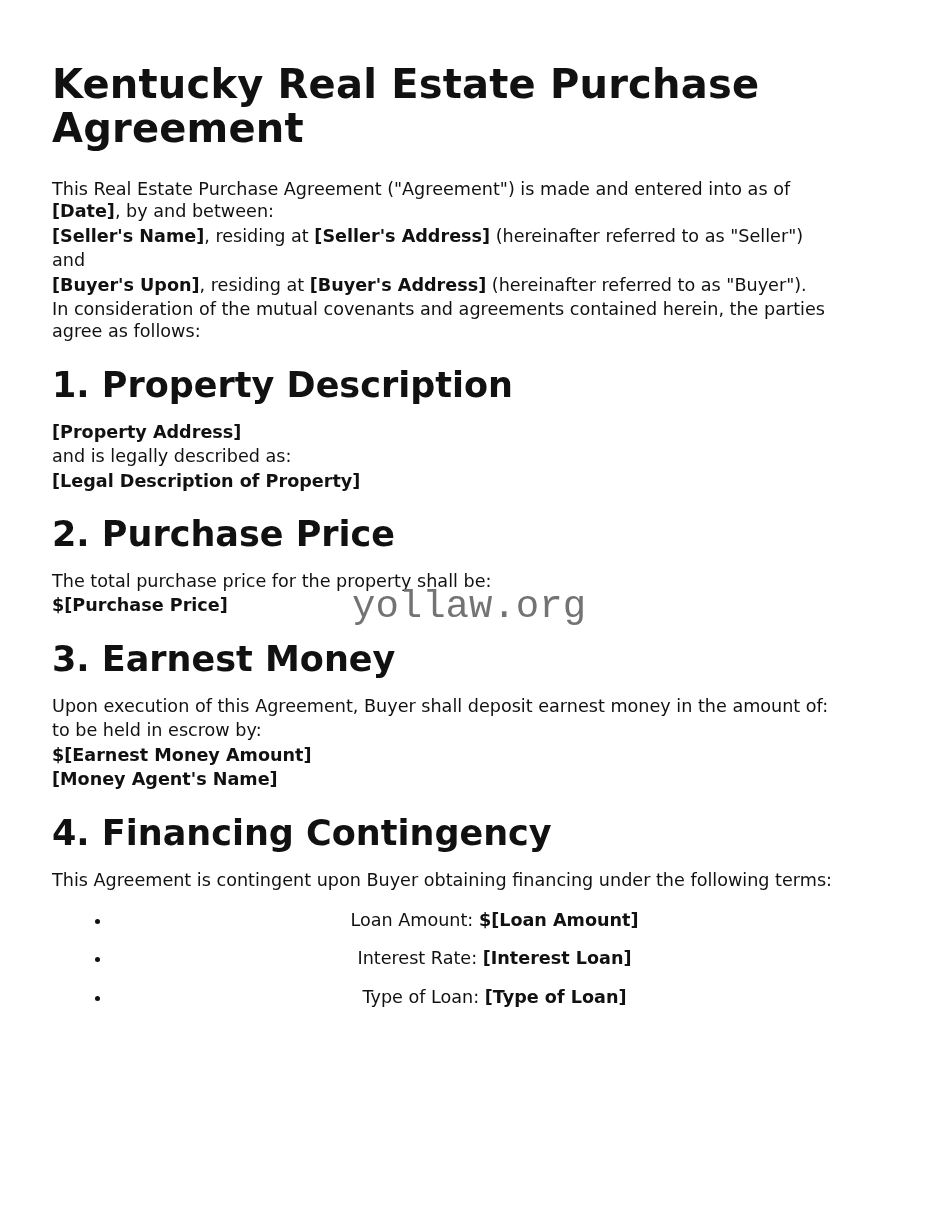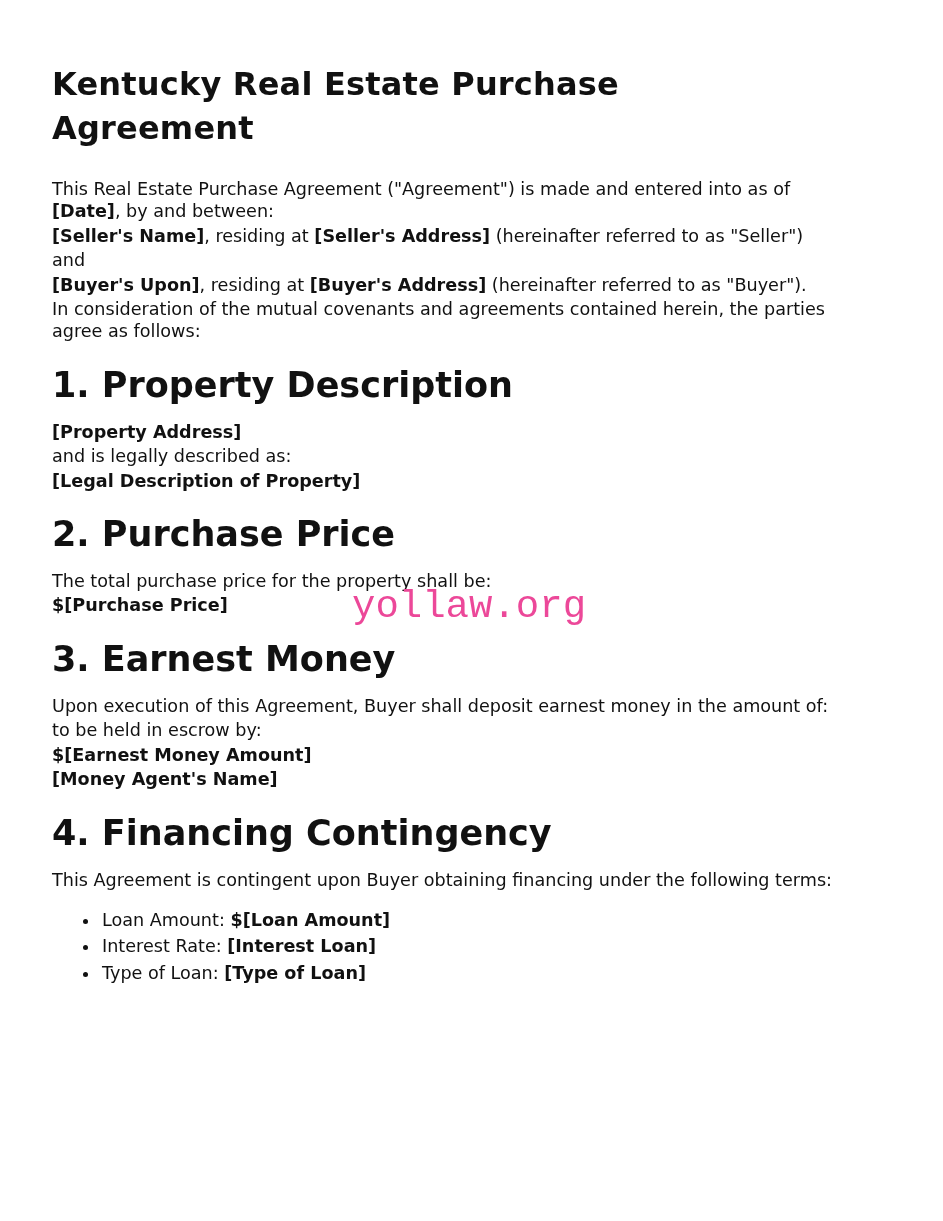--- a/index.html
+++ b/index.html
@@ -10,47 +10,47 @@
     box-sizing:border-box;
     padding:62px 52px 0 52px;
     overflow:hidden;
     background:#ffffff;
     color:#111111;
     font-family:"DejaVu Sans", sans-serif;
     font-size:17.6px;
     line-height:22.4px;
   }
   h1{
-    font-size:32px;
+    font-size:40px;
     line-height:44px;
     font-weight:bold;
     margin:0 0 28px 0;
     max-width:770px;
     letter-spacing:0.2px;
   }
   h2{
     font-size:35px;
     line-height:32px;
     font-weight:bold;
     margin:26px 0 20px 0;
   }
   p{margin:2px 0;}
   .oneline{white-space:nowrap;}
   ul{margin:18px 0 0 0;padding:0 0 0 44px;}
-  li{margin:4px;padding:0 0 0 2px;}
+  li{margin:16px;padding:0 0 0 2px;text-align:center;}
   b{font-weight:bold;}
   .watermark{
     position:absolute;
     left:352px;
     top:588px;
     font-family:"Liberation Mono", monospace;
     font-size:39px;
     line-height:1;
     font-weight:400;
-    color:#ec4899;
+    color:#737373;
     letter-spacing:0;
     white-space:nowrap;
     pointer-events:none;
   }
 </style>
 </head>
 <body>
 
 <div class="page">
 

